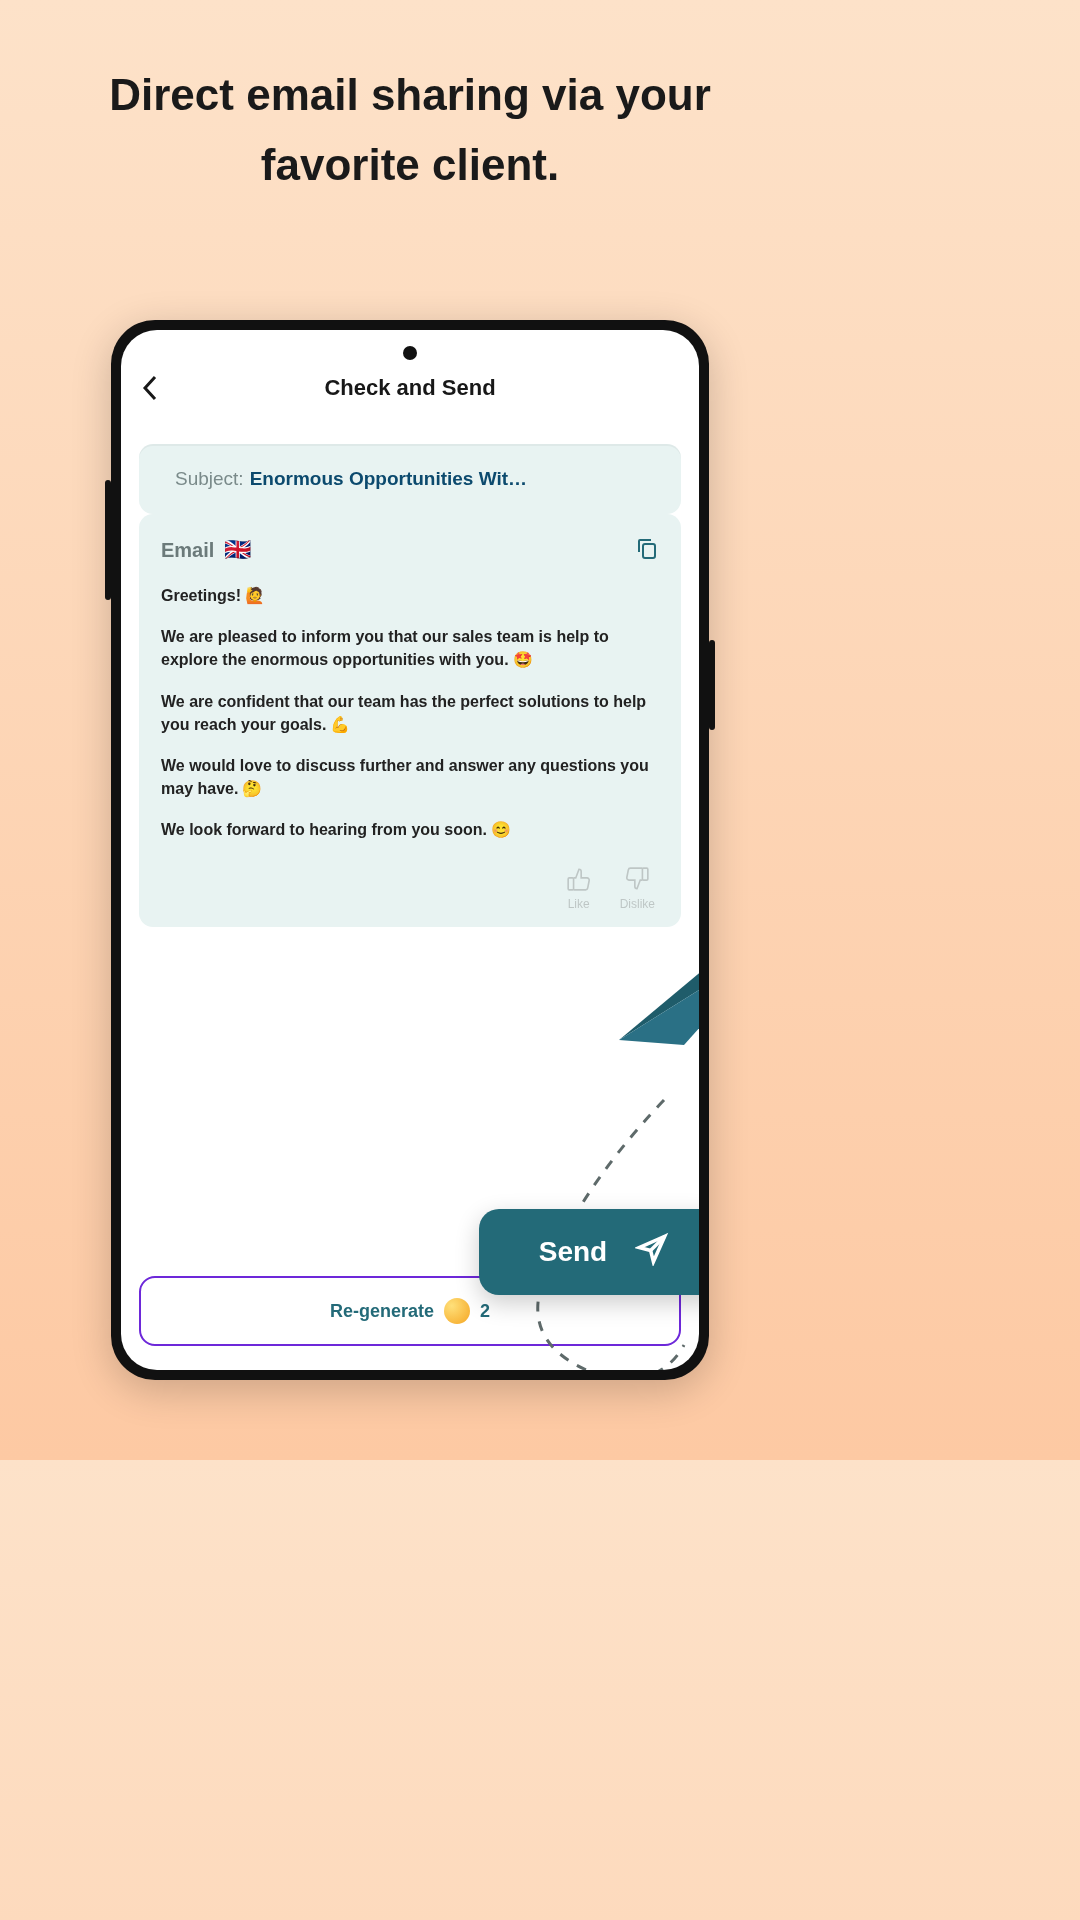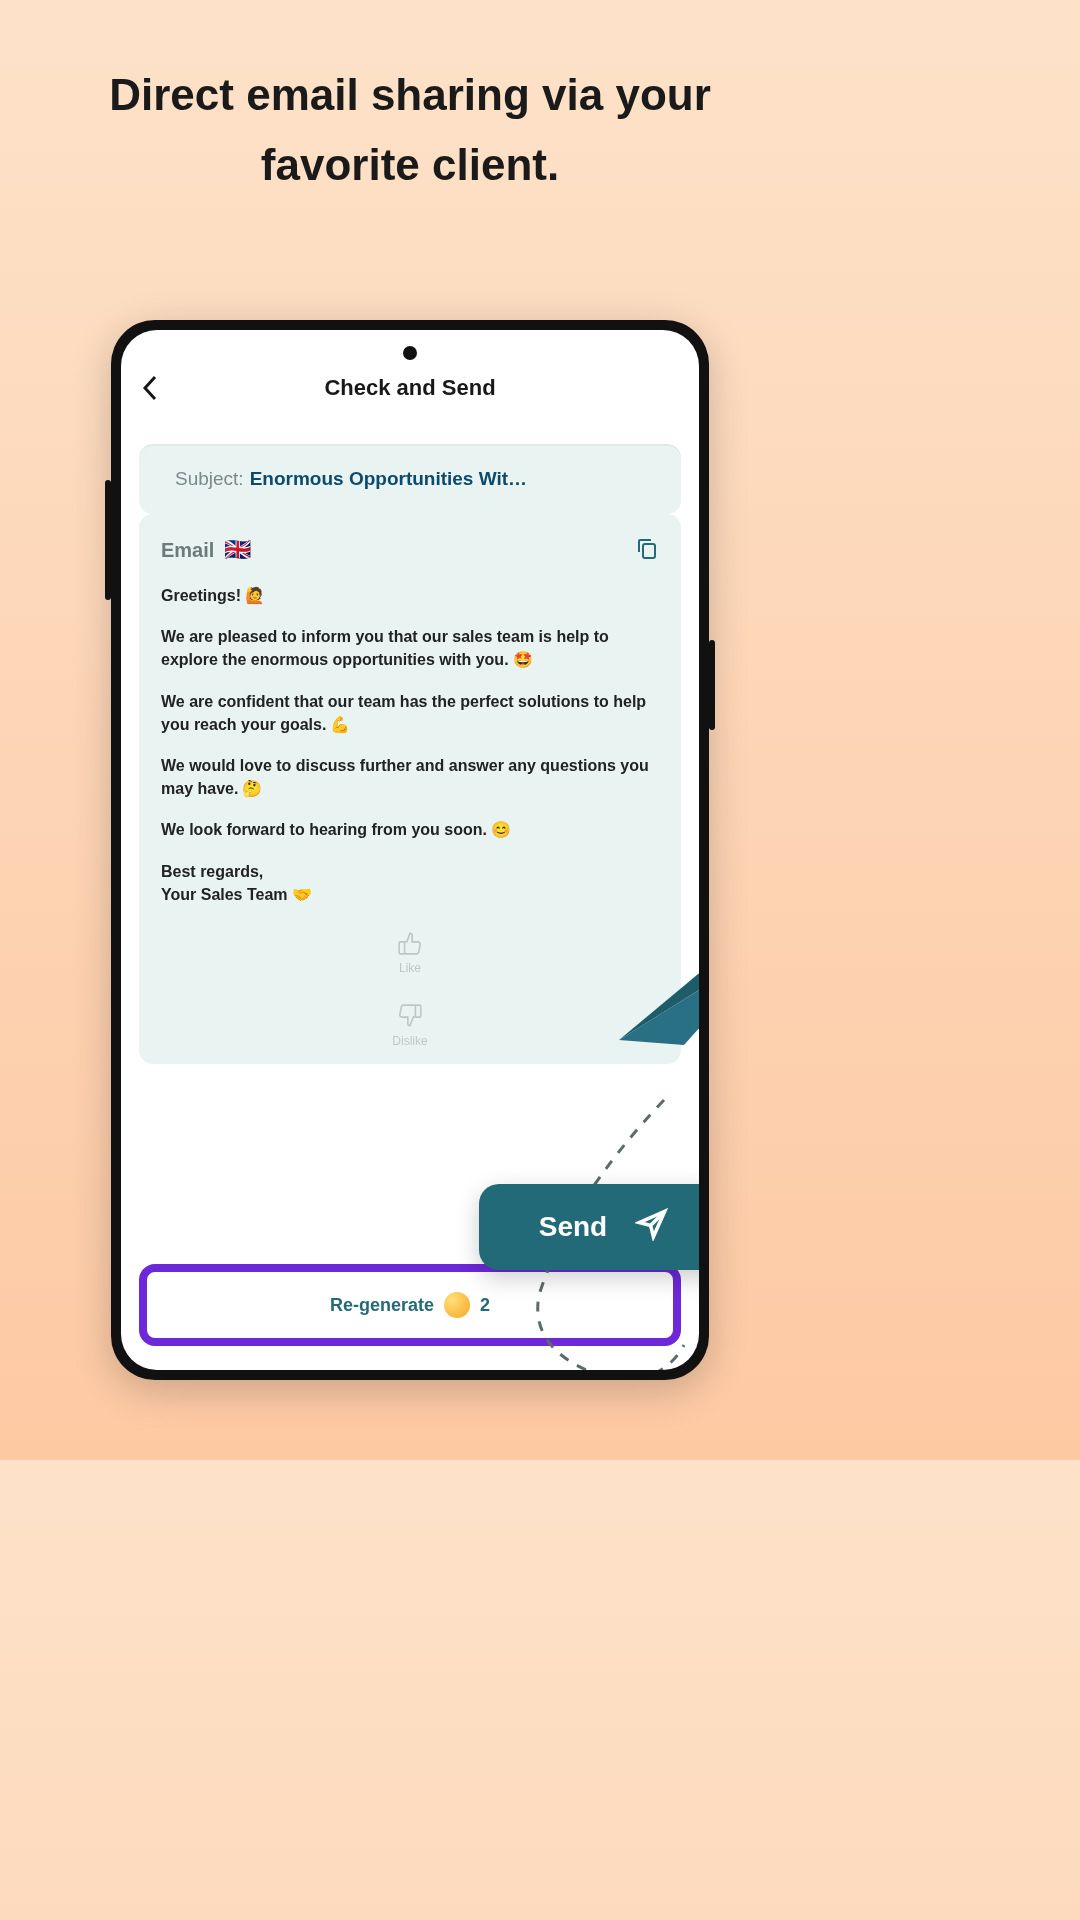--- a/index.html
+++ b/index.html
@@ -108,32 +108,31 @@
   font-weight: 600;
   line-height: 1.45;
   margin-bottom: 18px;
 }
 .feedback {
   display: flex;
   justify-content: flex-end;
   gap: 28px;
   padding: 6px 4px 2px;
   opacity: 0.25;
-  flex-direction: column;
 }
 .fb-item { display: flex; flex-direction: column; align-items: center; gap: 2px; font-size: 12px; color: #444; }
 .fb-item svg { width: 26px; height: 26px; stroke: #444; stroke-width: 1.5; fill: none; }
 .actions {
   display: flex;
   gap: 16px;
   padding: 16px 18px 24px;
 }
 .regen-btn {
   flex: 1;
-  border: 8px solid #6d28d9;
+  border: 2px solid #6d28d9;
   border-radius: 16px;
   background: #fff;
   color: #236a78;
   font-weight: 700;
   font-size: 18px;
   display: flex;
   align-items: center;
   justify-content: center;
   gap: 10px;
   padding: 20px 10px;
@@ -141,21 +140,21 @@
 }
 .coin {
   width: 26px; height: 26px; border-radius: 50%;
   background: radial-gradient(circle at 30% 30%, #ffe07a, #f5a623);
   display: inline-block;
 }
 .regen-count { color: #236a78; font-weight: 700; font-size: 18px; }
 .send-btn {
   position: absolute;
   right: -30px;
-  bottom: 100px;
+  bottom: 75px;
   width: 250px;
   height: 86px;
   background: #236a78;
   border-radius: 20px;
   color: #fff;
   font-size: 28px;
   font-weight: 700;
   display: flex;
   align-items: center;
   justify-content: center;
@@ -216,22 +215,20 @@
                 <path d="M4 16 V5 a1 1 0 0 1 1-1 h11"></path>
               </svg>
           </span>
         </div>
         <div class="email-body">
           <p>Greetings! 🙋</p>
           <p>We are pleased to inform you that our sales team is help to explore the enormous opportunities with you. 🤩</p>
           <p>We are confident that our team has the perfect solutions to help you reach your goals. 💪</p>
           <p>We would love to discuss further and answer any questions you may have. 🤔</p>
           <p>We look forward to hearing from you soon. 😊</p>
-          <p style="white-space:pre-line;">Best regards,
-Your Sales Team 🤝</p>
         </div>
         <div class="feedback">
           <div class="fb-item">
             <span><svg viewBox="0 0 24 24">
                   <path d="M7 22h11a2 2 0 0 0 2-1.6l1.4-7A2 2 0 0 0 19.4 11H14V5a2 2 0 0 0-2-2l-3 8H7"></path>
                   <rect x="2" y="11" width="5" height="11" rx="1"></rect>
                 </svg></span>
             <span>Like</span>
           </div>
           <div class="fb-item">

